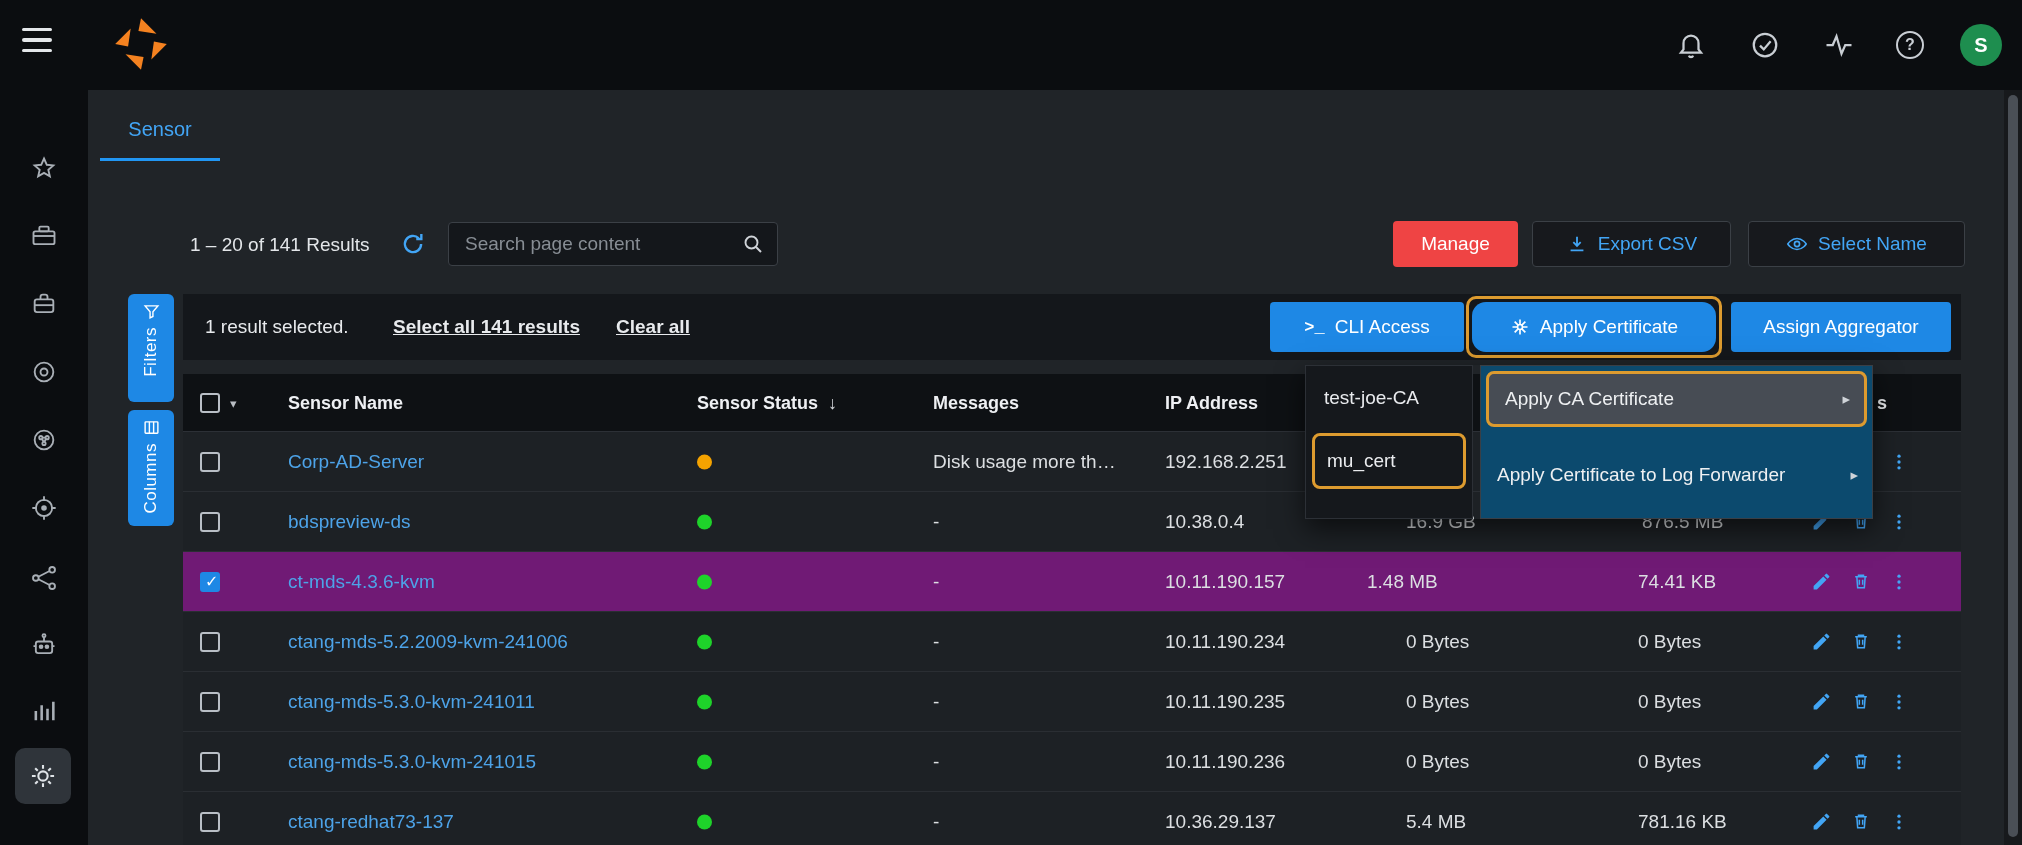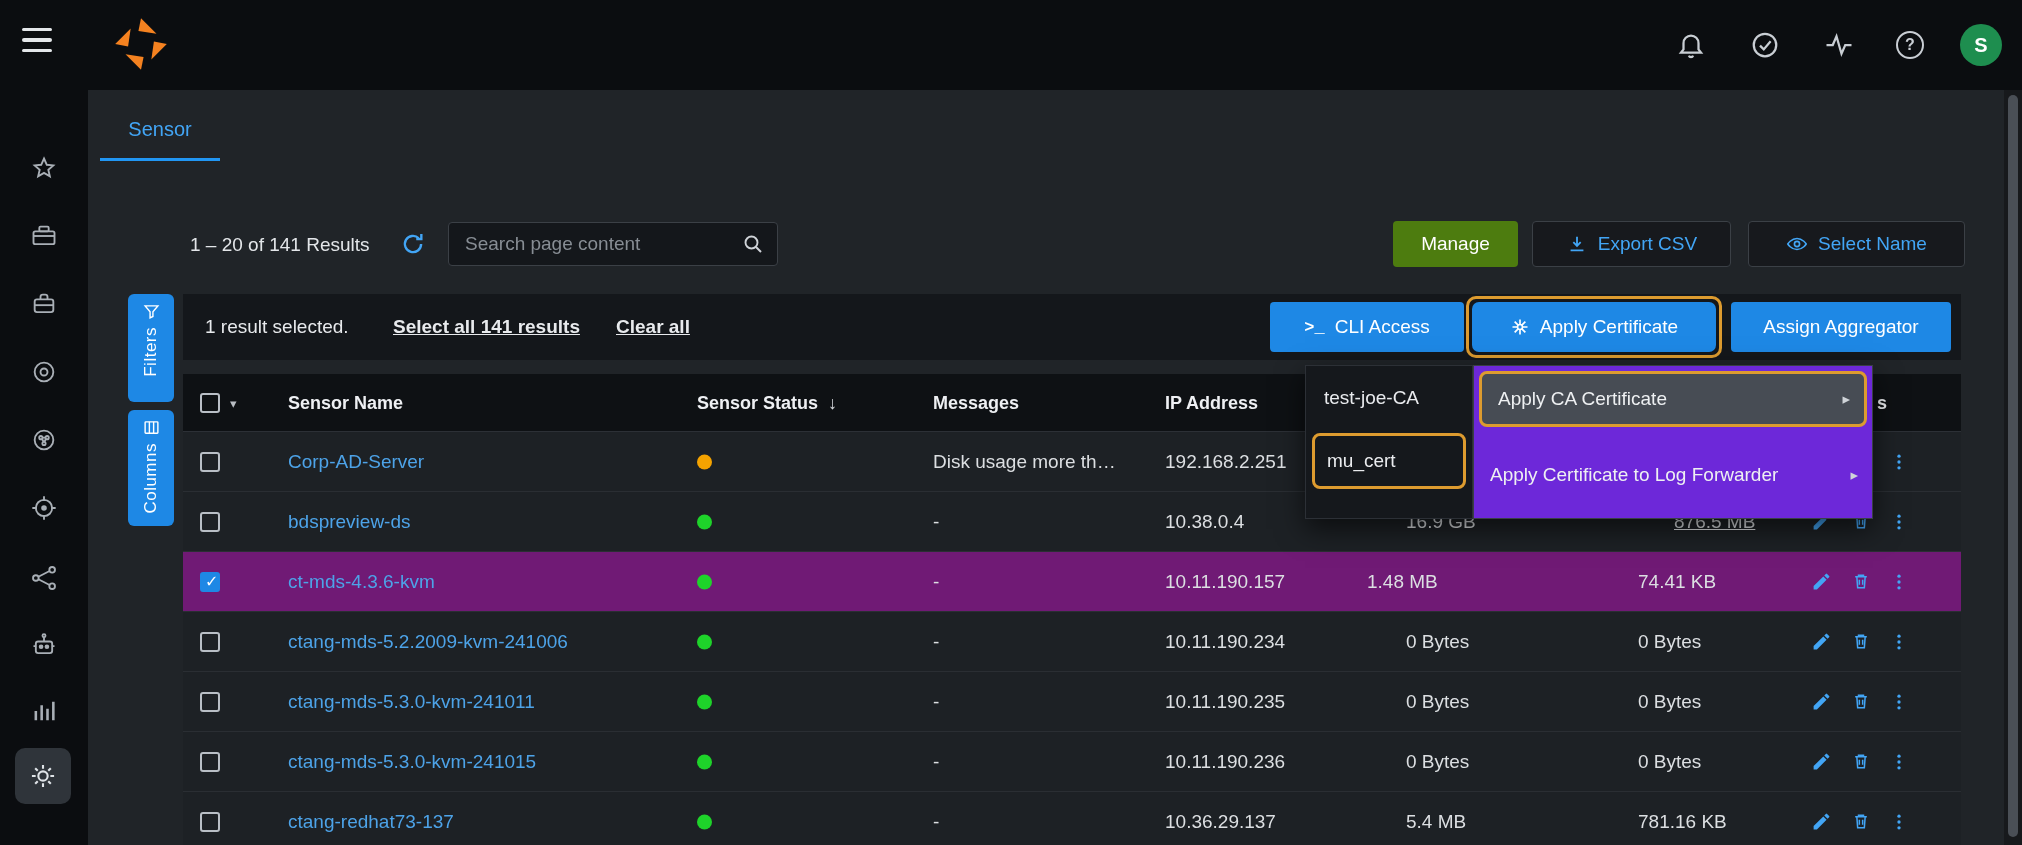--- a/index.html
+++ b/index.html
@@ -35,37 +35,37 @@
   
   .results { left:190px; top:234px; font-size:19px; color:#e3e6e9; }
   .refresh { left:400px; top:231px; width:26px; height:26px; cursor:pointer; }
   .search-box { left:448px; top:222px; width:330px; height:44px; background:#14171b; border:1px solid #3b4046;
                 border-radius:4px; display:flex; align-items:center; }
   .search-box input { flex:1; background:transparent; border:none; outline:none; color:#e8eaed;
                       font-size:19px; padding:0 8px 0 16px; font-family:inherit; }
   .search-box input::placeholder { color:#878d94; }
   .btn { position:absolute; height:46px; border-radius:4px; display:flex; align-items:center; justify-content:center;
          font-size:19px; cursor:pointer; gap:10px; }
-  .btn-filled { background:#4d7c0f; color:#fff; }
+  .btn-filled { background:#ef4444; color:#fff; }
   .btn-outline { background:#17191d; border:1px solid #3b4046; color:#42a5f5; }
   .btn-manage { left:1393px; top:221px; width:125px; }
   .btn-export { left:1532px; top:221px; width:199px; }
   .btn-view   { left:1748px; top:221px; width:217px; }
 
   
   .selection-bar { left:183px; top:294px; width:1778px; height:66px; background:#14171b; }
   .selection-bar .txt { position:absolute; top:50%; transform:translateY(-50%); font-size:19px; color:#e8eaed; }
   .lnk { text-decoration:underline; cursor:pointer;font-weight:bold; }
   .sel-btn { position:absolute; top:8px; height:50px; background:#1e88e5; border-radius:4px; color:#fff;
              display:flex; align-items:center; justify-content:center; font-size:19px; gap:10px; cursor:pointer; }
   .cli-btn { left:1087px; width:194px; }
   .assign-btn { left:1548px; width:220px; }
   .apply-ring { position:absolute; left:1283px; top:2px; width:256px; height:62px; border:3px solid #dd9b2f;
                 border-radius:10px; padding:3px; display:flex; }
-  .apply-ring .sel-btn-in { flex:1; background:#1e88e5; border-radius:7px; color:#fff; display:flex;
+  .apply-ring .sel-btn-in { flex:1; background:#1e88e5; border-radius:14px; color:#fff; display:flex;
                             align-items:center; justify-content:center; font-size:19px; gap:10px; cursor:pointer; }
   .cli-glyph { font-family:"Liberation Mono","DejaVu Sans Mono",monospace; font-weight:bold; font-size:17px; }
 
   
   .vbtn { position:absolute; left:128px; width:46px; background:#1e88e5; border-radius:6px; color:#fff;
           display:flex; flex-direction:column; align-items:center; padding-top:9px; gap:7px; cursor:pointer; }
   .vbtn .vtxt { writing-mode:vertical-rl; transform:rotate(180deg); font-size:17px; letter-spacing:.5px; }
   .vbtn-filters { top:294px; height:108px; }
   .vbtn-columns { top:410px; height:116px; }
 
@@ -88,21 +88,21 @@
   .sort-arrow { color:#d6dade; font-weight:400; margin-left:10px; font-size:18px; }
   .act { position:absolute; top:50%; transform:translateY(-50%); width:22px; height:22px; cursor:pointer; }
 
   
   .ctx-menu { left:1305px; top:365px; width:568px; height:154px; display:flex; z-index:20;
               box-shadow:0 10px 26px rgba(0,0,0,.6); }
   .ctx-sub { width:168px; background:#15181c; border:1px solid #2c3036; }
   .ctx-sub-item { height:50px; margin:7px 6px 0 6px; display:flex; align-items:center; padding-left:12px;
                   font-size:19px; color:#e9ebee; cursor:pointer; }
   .ctx-sub-item.ring { border:3px solid #dd9b2f; border-radius:8px; height:56px; margin-top:10px; }
-  .ctx-main { flex:1; background:#6d28d9; border:1px solid #3a3f46; display:flex; flex-direction:column; }
+  .ctx-main { flex:1; background:#0c4a6e; border:1px solid #3a3f46; display:flex; flex-direction:column;margin-left:7px; }
   .ctx-item { display:flex; align-items:center; padding:0 14px 0 16px; font-size:19px; color:#eef0f2; cursor:pointer; }
   .ctx-item .arrow { margin-left:auto; color:#cfd3d8; font-size:15px; }
   .ctx-item.ring { margin:5px; height:56px; border:3px solid #dd9b2f; border-radius:8px; background:#474c54; }
   .ctx-item.plain { flex:1; }
 
   
   .scrollbar { left:2004px; top:90px; width:18px; height:755px; background:#17191c; }
   .scroll-thumb { margin:5px 4px; width:10px; height:742px; background:#4a4f56; border-radius:5px; cursor:pointer; }
 
   svg { display:block; }
@@ -341,21 +341,21 @@
           </svg>
       </span>
     </div>
       <div class="trow">
       <div class="cbx"></div>
       <span class="cell name-link" style="left:105px;">bdspreview-ds</span>
       <span class="dot green"></span>
       <span class="cell" style="left:750px;">-</span>
       <span class="cell" style="left:982px;">10.38.0.4</span>
       <span class="cell" style="left:1223px;">16.9 GB</span>
-      <span class="cell" style="left:1491px;text-decoration:underline;">876.5 MB</span>
+      <span class="cell" style="left:1459px;">876.5 MB</span>
       <span class="act" style="left:1628px;">
         <svg width="21" height="21" viewBox="0 0 24 24" fill="#42a5f5">
             <path d="M3 17.25V21h3.75L17.81 9.94l-3.75-3.75L3 17.25zM20.71 7.04a1 1 0 000-1.41l-2.34-2.34a1 1 0 00-1.41 0l-1.83 1.83 3.75 3.75 1.83-1.83z"></path>
           </svg>
       </span>
       <span class="act" style="left:1668px;">
         <svg width="20" height="20" viewBox="0 0 24 24" fill="none" stroke="#42a5f5" stroke-width="1.8">
             <path d="M5 7h14M9 7V5h6v2M7 7l1 13h8l1-13"></path>
             <path d="M10 10.5v6M14 10.5v6"></path>
           </svg>

